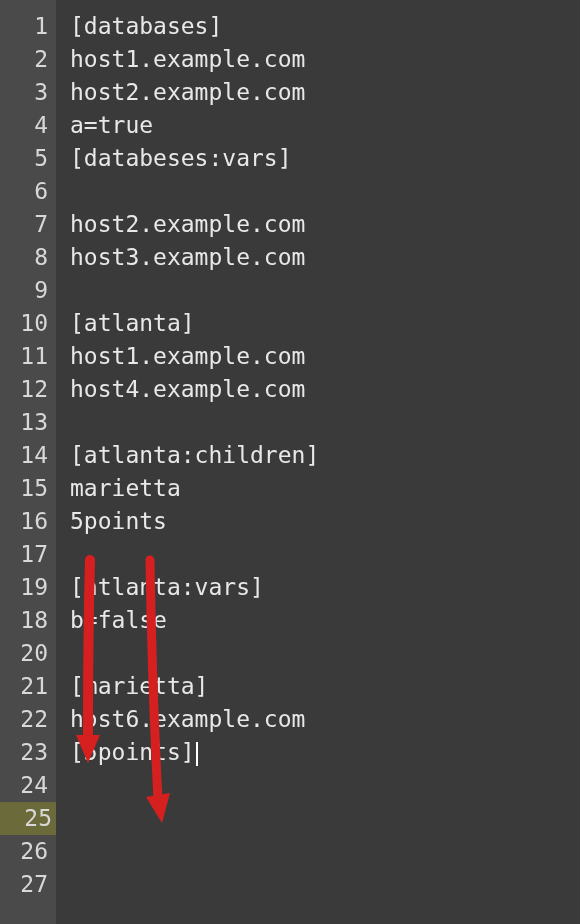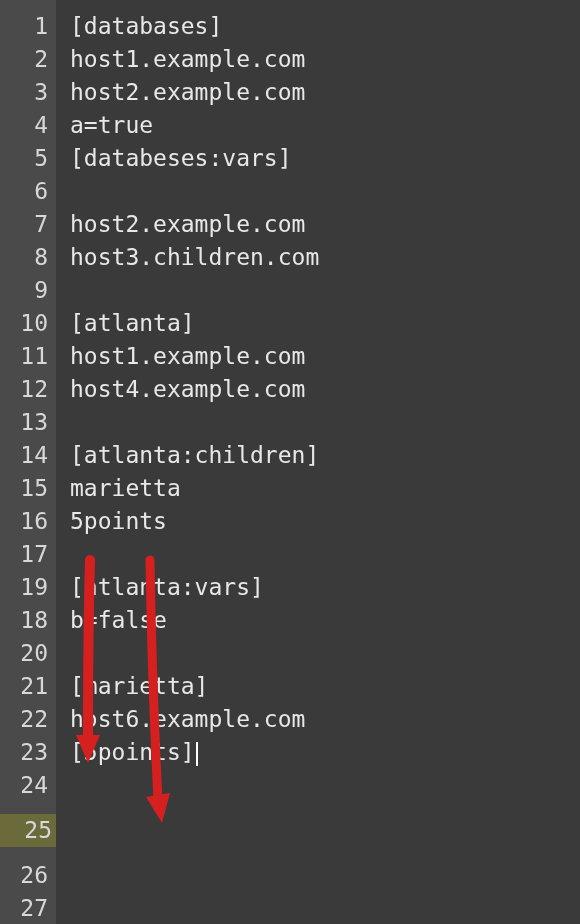--- a/index.html
+++ b/index.html
@@ -42,21 +42,21 @@
       font-weight: 500;
     }
     .line {
       height: 33px;
       line-height: 33px;
       white-space: pre;
       position: relative;
     }
     .gutter .hl {
       background: #6a6a3a;
-      margin: 12px -8px;
+      margin: 0 -8px;
       padding: 0 4px;
     }
     .cursor {
       display: inline-block;
       width: 2px;
       height: 24px;
       background: #fff;
       vertical-align: middle;
       margin-left: 1px;
     }
@@ -102,21 +102,21 @@
       <div>27</div>
     </div>
   <div class="code" id="code">
       <div class="line">[databases]</div>
       <div class="line">host1.example.com</div>
       <div class="line">host2.example.com</div>
       <div class="line">a=true</div>
       <div class="line">[databeses:vars]</div>
       <div class="line"></div>
       <div class="line">host2.example.com</div>
-      <div class="line">host3.children.com</div>
+      <div class="line">host3.example.com</div>
       <div class="line"></div>
       <div class="line">[atlanta]</div>
       <div class="line">host1.example.com</div>
       <div class="line">host4.example.com</div>
       <div class="line"></div>
       <div class="line">[atlanta:children]</div>
       <div class="line">marietta</div>
       <div class="line">5points</div>
       <div class="line"></div>
       <div class="line">[atlanta:vars]</div>

